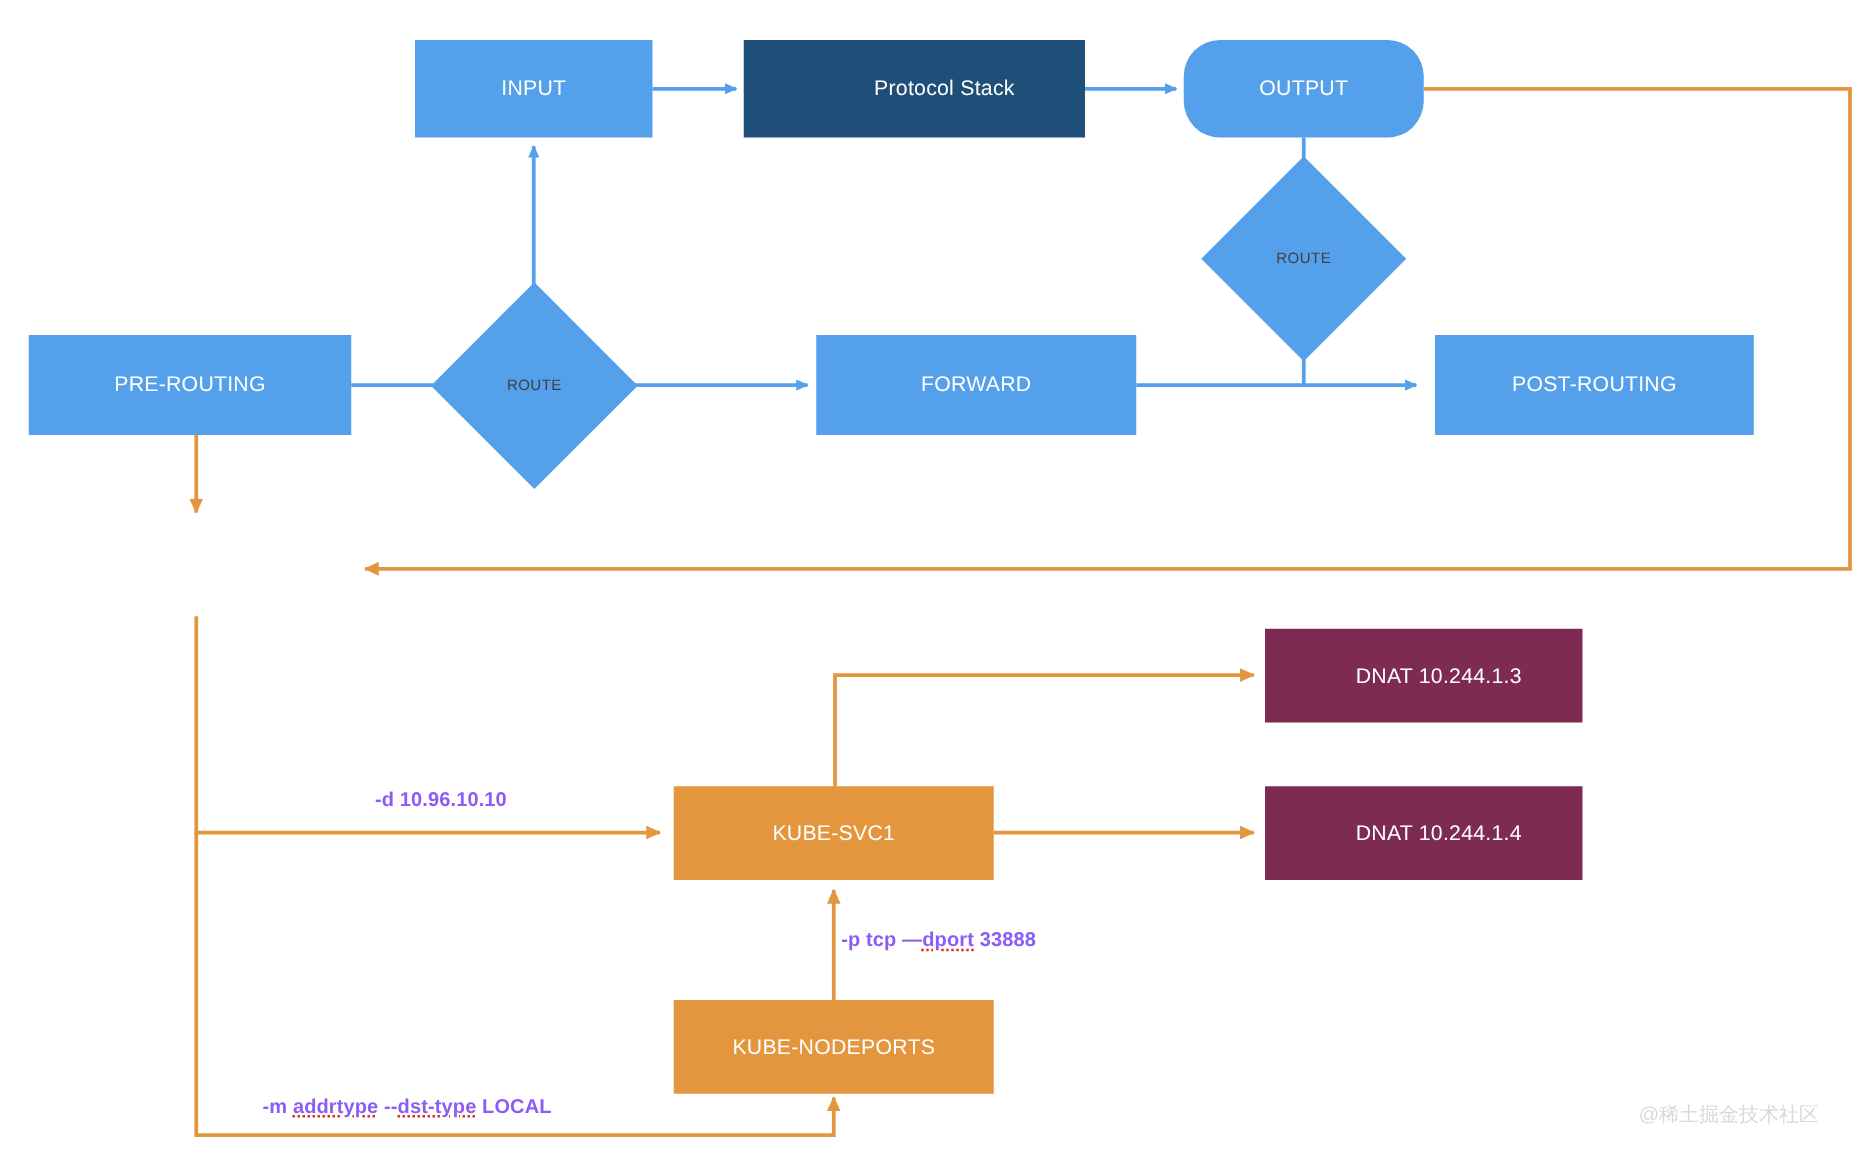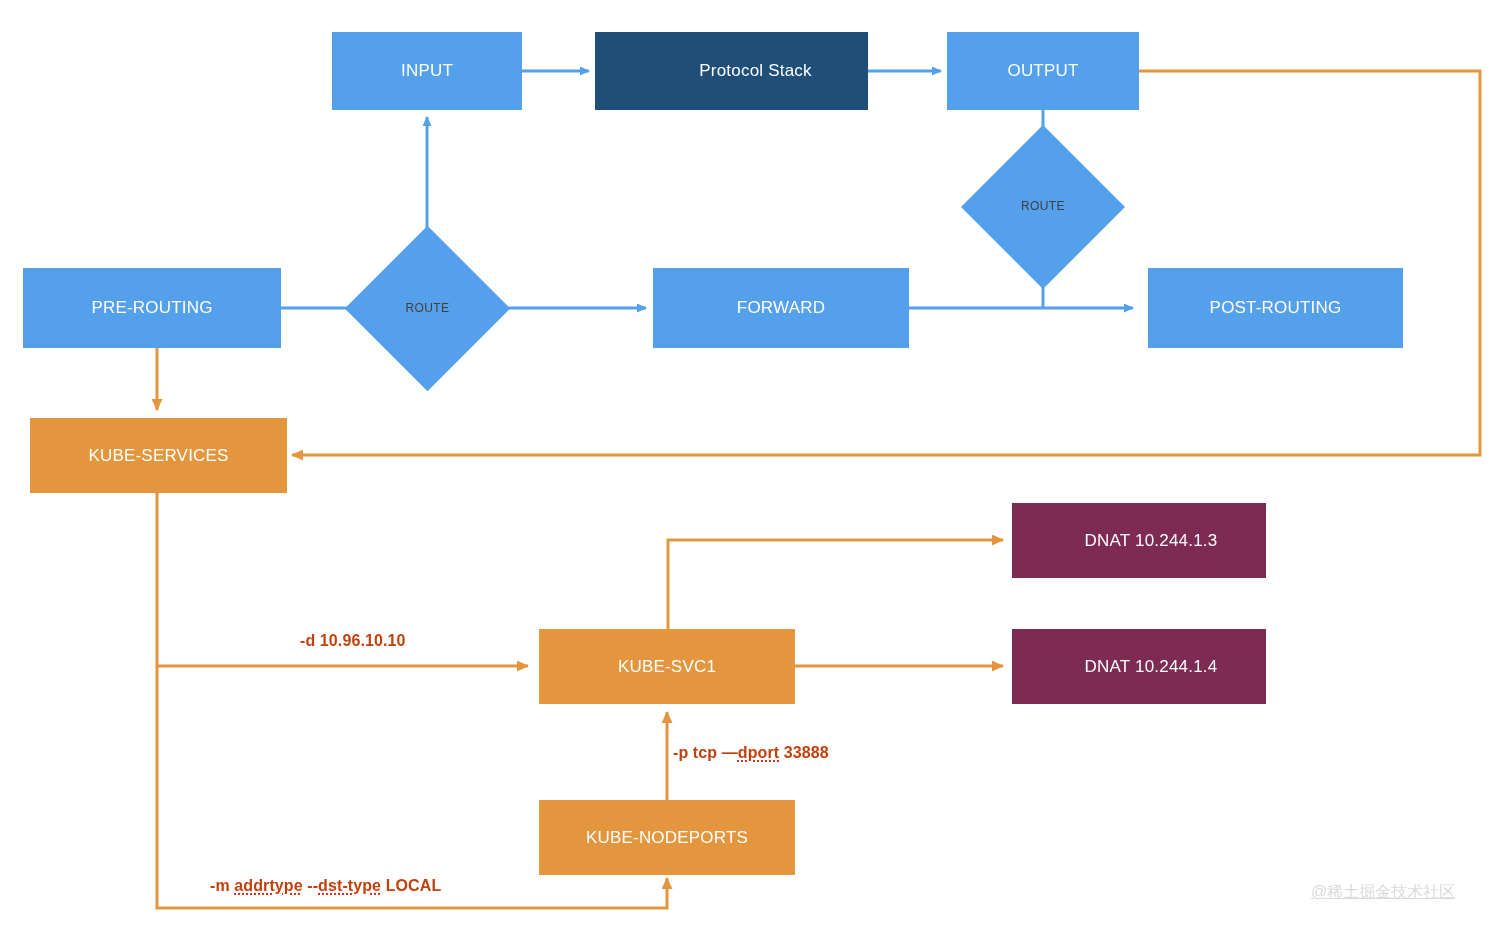--- a/index.html
+++ b/index.html
@@ -57,21 +57,21 @@
   }
   .diamond-label {
     position: relative;
     z-index: 2;
     color: #404040;
     font-size: 12px;
     letter-spacing: 0.4px;
   }
   .edge-label {
     position: absolute;
-    color: #c2410c;
+    color: #8b5cf6;
     font-size: 16px;
     font-weight: bold;
     white-space: nowrap;
     letter-spacing: 0.1px;
   }
   .sp {
     text-decoration: underline;
     text-decoration-style: dotted;
     text-decoration-color: #d93025;
     text-decoration-thickness: 2px;
@@ -131,21 +131,21 @@
   </svg>
 
   <div class="node rect blue" style="left:332px; top:32px; width:190px; height:78px;">
     <span>INPUT</span>
   </div>
 
   <div class="node rect navy" style="left:595px; top:32px; width:273px; height:78px;">
     <span>Protocol Stack</span>
   </div>
 
-  <div class="node rect blue" style="left:947px; top:32px; width:192px; height:78px;">
+  <div class="node rect blue" style="left:947px; top:32px; width:192px; height:78px;border-radius:29px;">
     <span>OUTPUT</span>
   </div>
 
   <div class="node diamond" style="left:985px; top:149px; width:116px; height:116px;">
     <span class="diamond-shape"></span>
     <span class="diamond-label">ROUTE</span>
   </div>
 
   <div class="node rect blue" style="left:23px; top:268px; width:258px; height:80px;">
     <span>PRE-ROUTING</span>
@@ -157,23 +157,20 @@
   </div>
 
   <div class="node rect blue" style="left:653px; top:268px; width:256px; height:80px;">
     <span>FORWARD</span>
   </div>
 
   <div class="node rect blue" style="left:1148px; top:268px; width:255px; height:80px;align-items:center;">
     <span>POST-ROUTING</span>
   </div>
 
-  <div class="node rect orange" style="left:30px; top:418px; width:257px; height:75px;">
-    <span>KUBE-SERVICES</span>
-  </div>
 
   <div class="node rect orange" style="left:539px; top:629px; width:256px; height:75px;">
     <span>KUBE-SVC1</span>
   </div>
 
   <div class="node rect orange" style="left:539px; top:800px; width:256px; height:75px;text-align:right;">
     <span>KUBE-NODEPORTS</span>
   </div>
 
   <div class="node rect maroon" style="left:1012px; top:503px; width:254px; height:75px;">
@@ -189,15 +186,15 @@
   </div>
 
   <div class="edge-label" style="left:673px; top:744px;">
     <span>-p tcp —</span><span class="sp">dport</span><span> 33888</span>
   </div>
 
   <div class="edge-label" style="left:210px; top:877px;">
     <span>-m </span><span class="sp">addrtype</span><span> --</span><span class="sp">dst-type</span><span> LOCAL</span>
   </div>
 
-  <div class="watermark" style="left:1311px; top:882px;text-decoration:underline;">@稀土掘金技术社区</div>
+  <div class="watermark" style="left:1311px; top:882px;">@稀土掘金技术社区</div>
 
 </div>
 
 </body></html>

